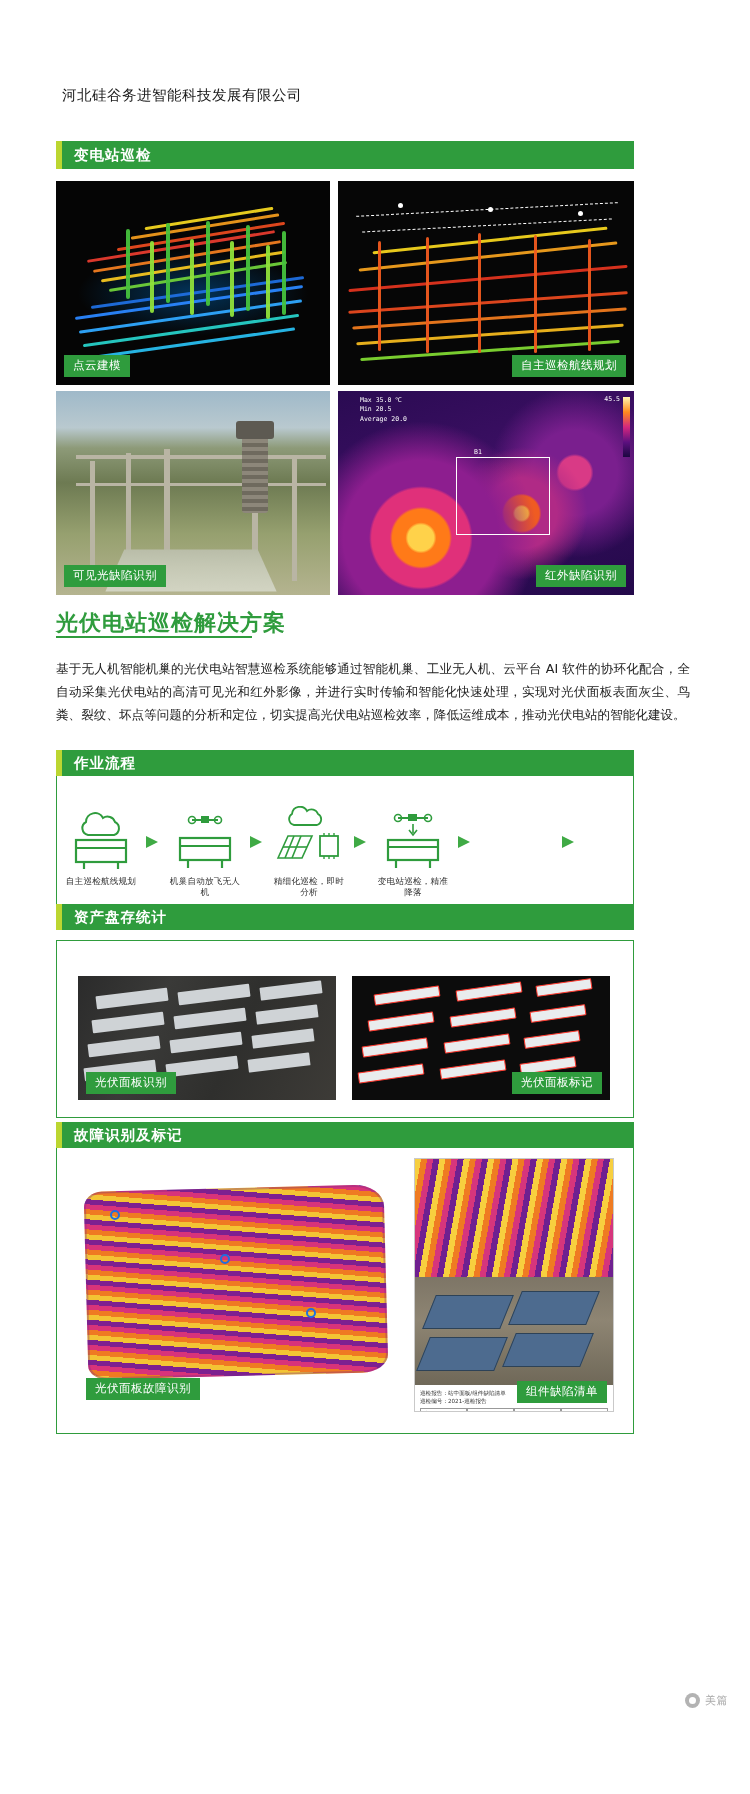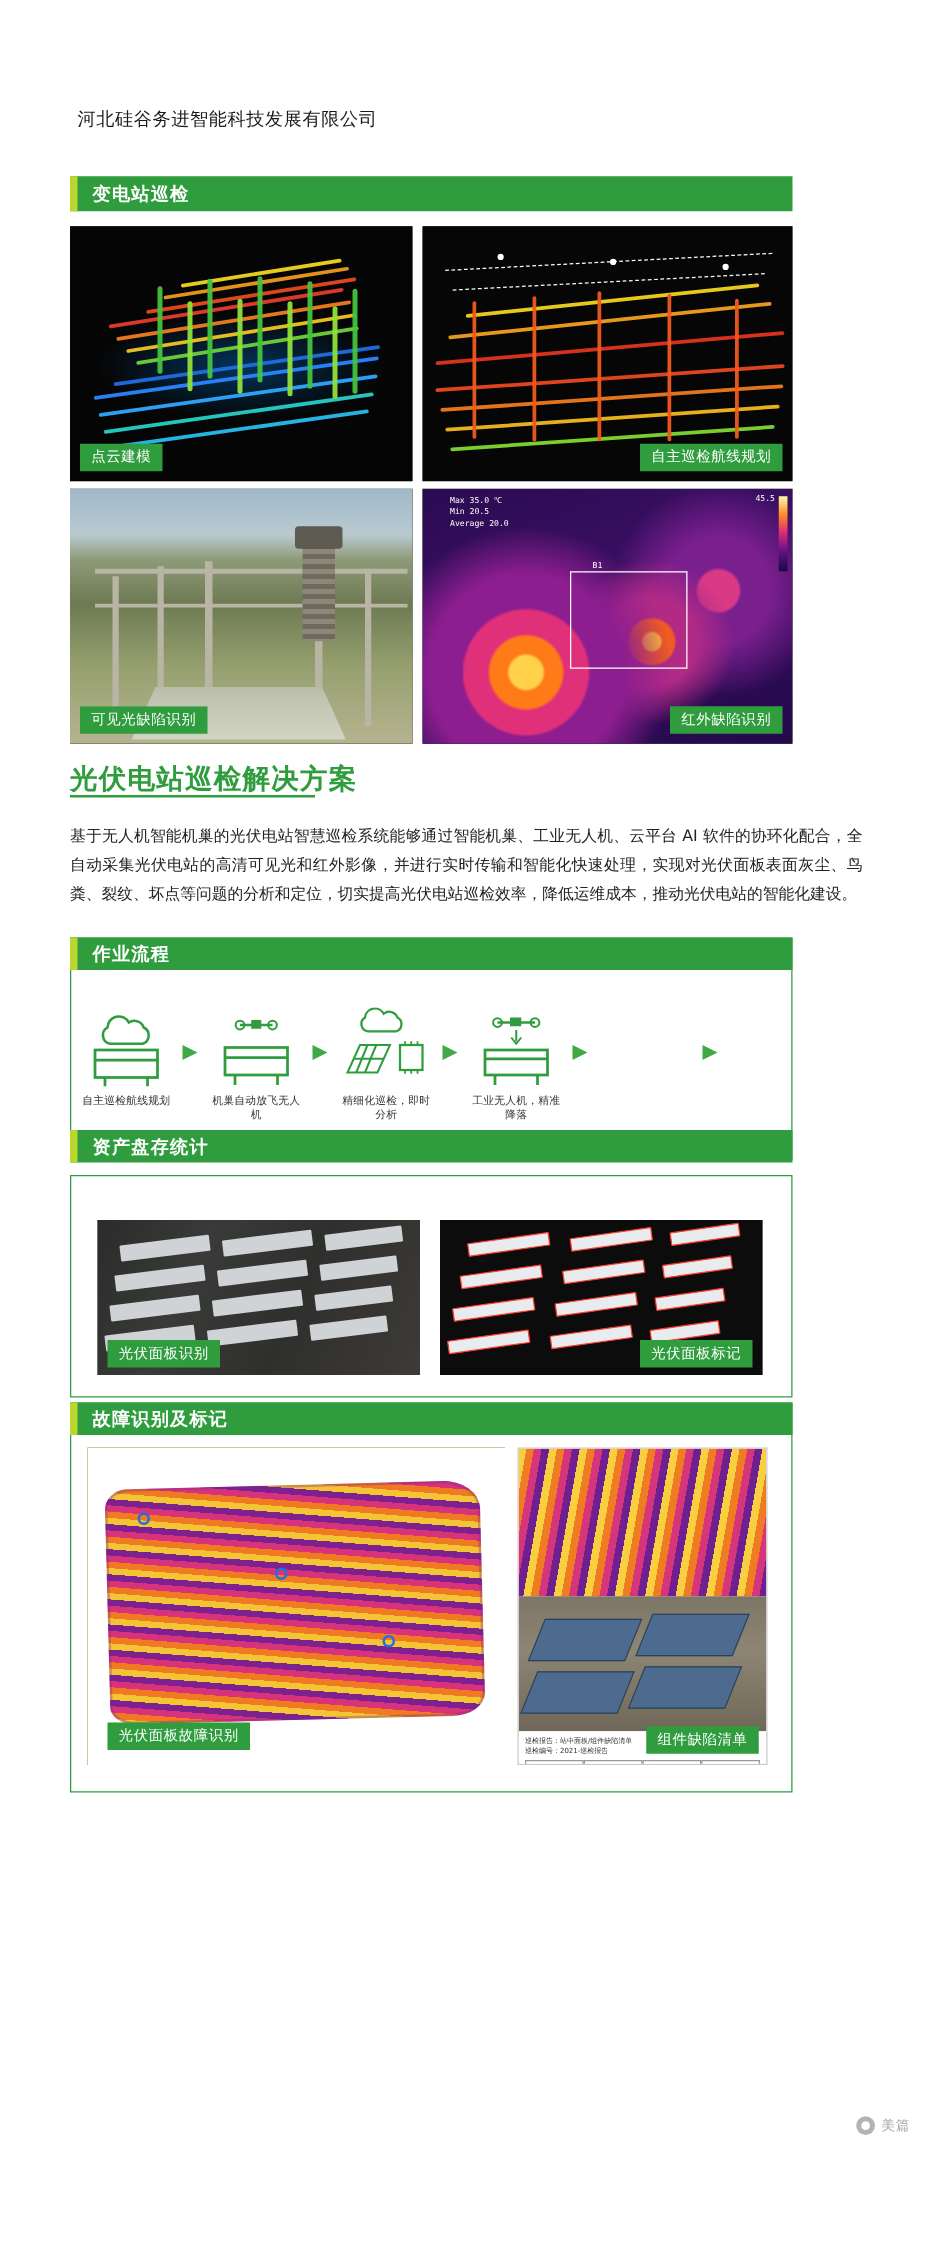--- a/index.html
+++ b/index.html
@@ -448,21 +448,21 @@
           <circle cx="22" cy="12" r="3.5" fill="none" stroke="#2f9c3d" stroke-width="1.6"></circle>
           <circle cx="52" cy="12" r="3.5" fill="none" stroke="#2f9c3d" stroke-width="1.6"></circle>
           <path d="M37 18 L37 27" stroke="#2f9c3d" stroke-width="1.6"></path>
           <path d="M33 24 L37 29 L41 24" fill="none" stroke="#2f9c3d" stroke-width="1.6"></path>
           <rect x="12" y="34" width="50" height="20" fill="none" stroke="#2f9c3d" stroke-width="2.2"></rect>
           <line x1="12" y1="41" x2="62" y2="41" stroke="#2f9c3d" stroke-width="2.2"></line>
           <line x1="20" y1="54" x2="20" y2="62" stroke="#2f9c3d" stroke-width="2.2"></line>
           <line x1="54" y1="54" x2="54" y2="62" stroke="#2f9c3d" stroke-width="2.2"></line>
         </svg>
       </div>
-      <div class="wf-label">工业无人机，精准降落</div>
+      <div class="wf-label">变电站巡检，精准降落</div>
     </div>
     <div class="wf-arrow" style="left:398px;"></div>
 
     <div class="wf-arrow" style="left:502px;"></div>
 
   </div>
 
   <div class="panel" style="left:56px; top:940px; width:578px; height:178px;"></div>
   <div class="section-bar" style="left:56px; top:904px; width:578px; height:26px;">
     <div class="bar-accent"></div>
@@ -504,21 +504,21 @@
     </div>
     <div class="tile-caption cap-right" style="bottom:6px;">光伏面板标记</div>
   </div>
 
   <div class="panel" style="left:56px; top:1122px; width:578px; height:312px;"></div>
   <div class="section-bar" style="left:56px; top:1122px; width:578px; height:26px;">
     <div class="bar-accent"></div>
     <span class="bar-label">故障识别及标记</span>
   </div>
 
-  <div class="tile" style="left:70px; top:1158px; width:334px; height:254px; background:#4d7c0f;">
+  <div class="tile" style="left:70px; top:1158px; width:334px; height:254px; background:#d946ef;">
     <div class="fault-map">
       <div class="fault-blob" style="left:16px; top:30px; width:300px; height:188px;"></div>
       <div style="position:absolute; left:40px; top:52px; width:10px; height:10px; border:2px solid #1f6fe0; border-radius:50%;"></div>
       <div style="position:absolute; left:150px; top:96px; width:10px; height:10px; border:2px solid #1f6fe0; border-radius:50%;"></div>
       <div style="position:absolute; left:236px; top:150px; width:10px; height:10px; border:2px solid #1f6fe0; border-radius:50%;"></div>
     </div>
     <div class="tile-caption cap-left" style="bottom:12px; left:16px;">光伏面板故障识别</div>
   </div>
 
   <div class="report-box" style="left:414px; top:1158px; width:200px; height:254px;">

